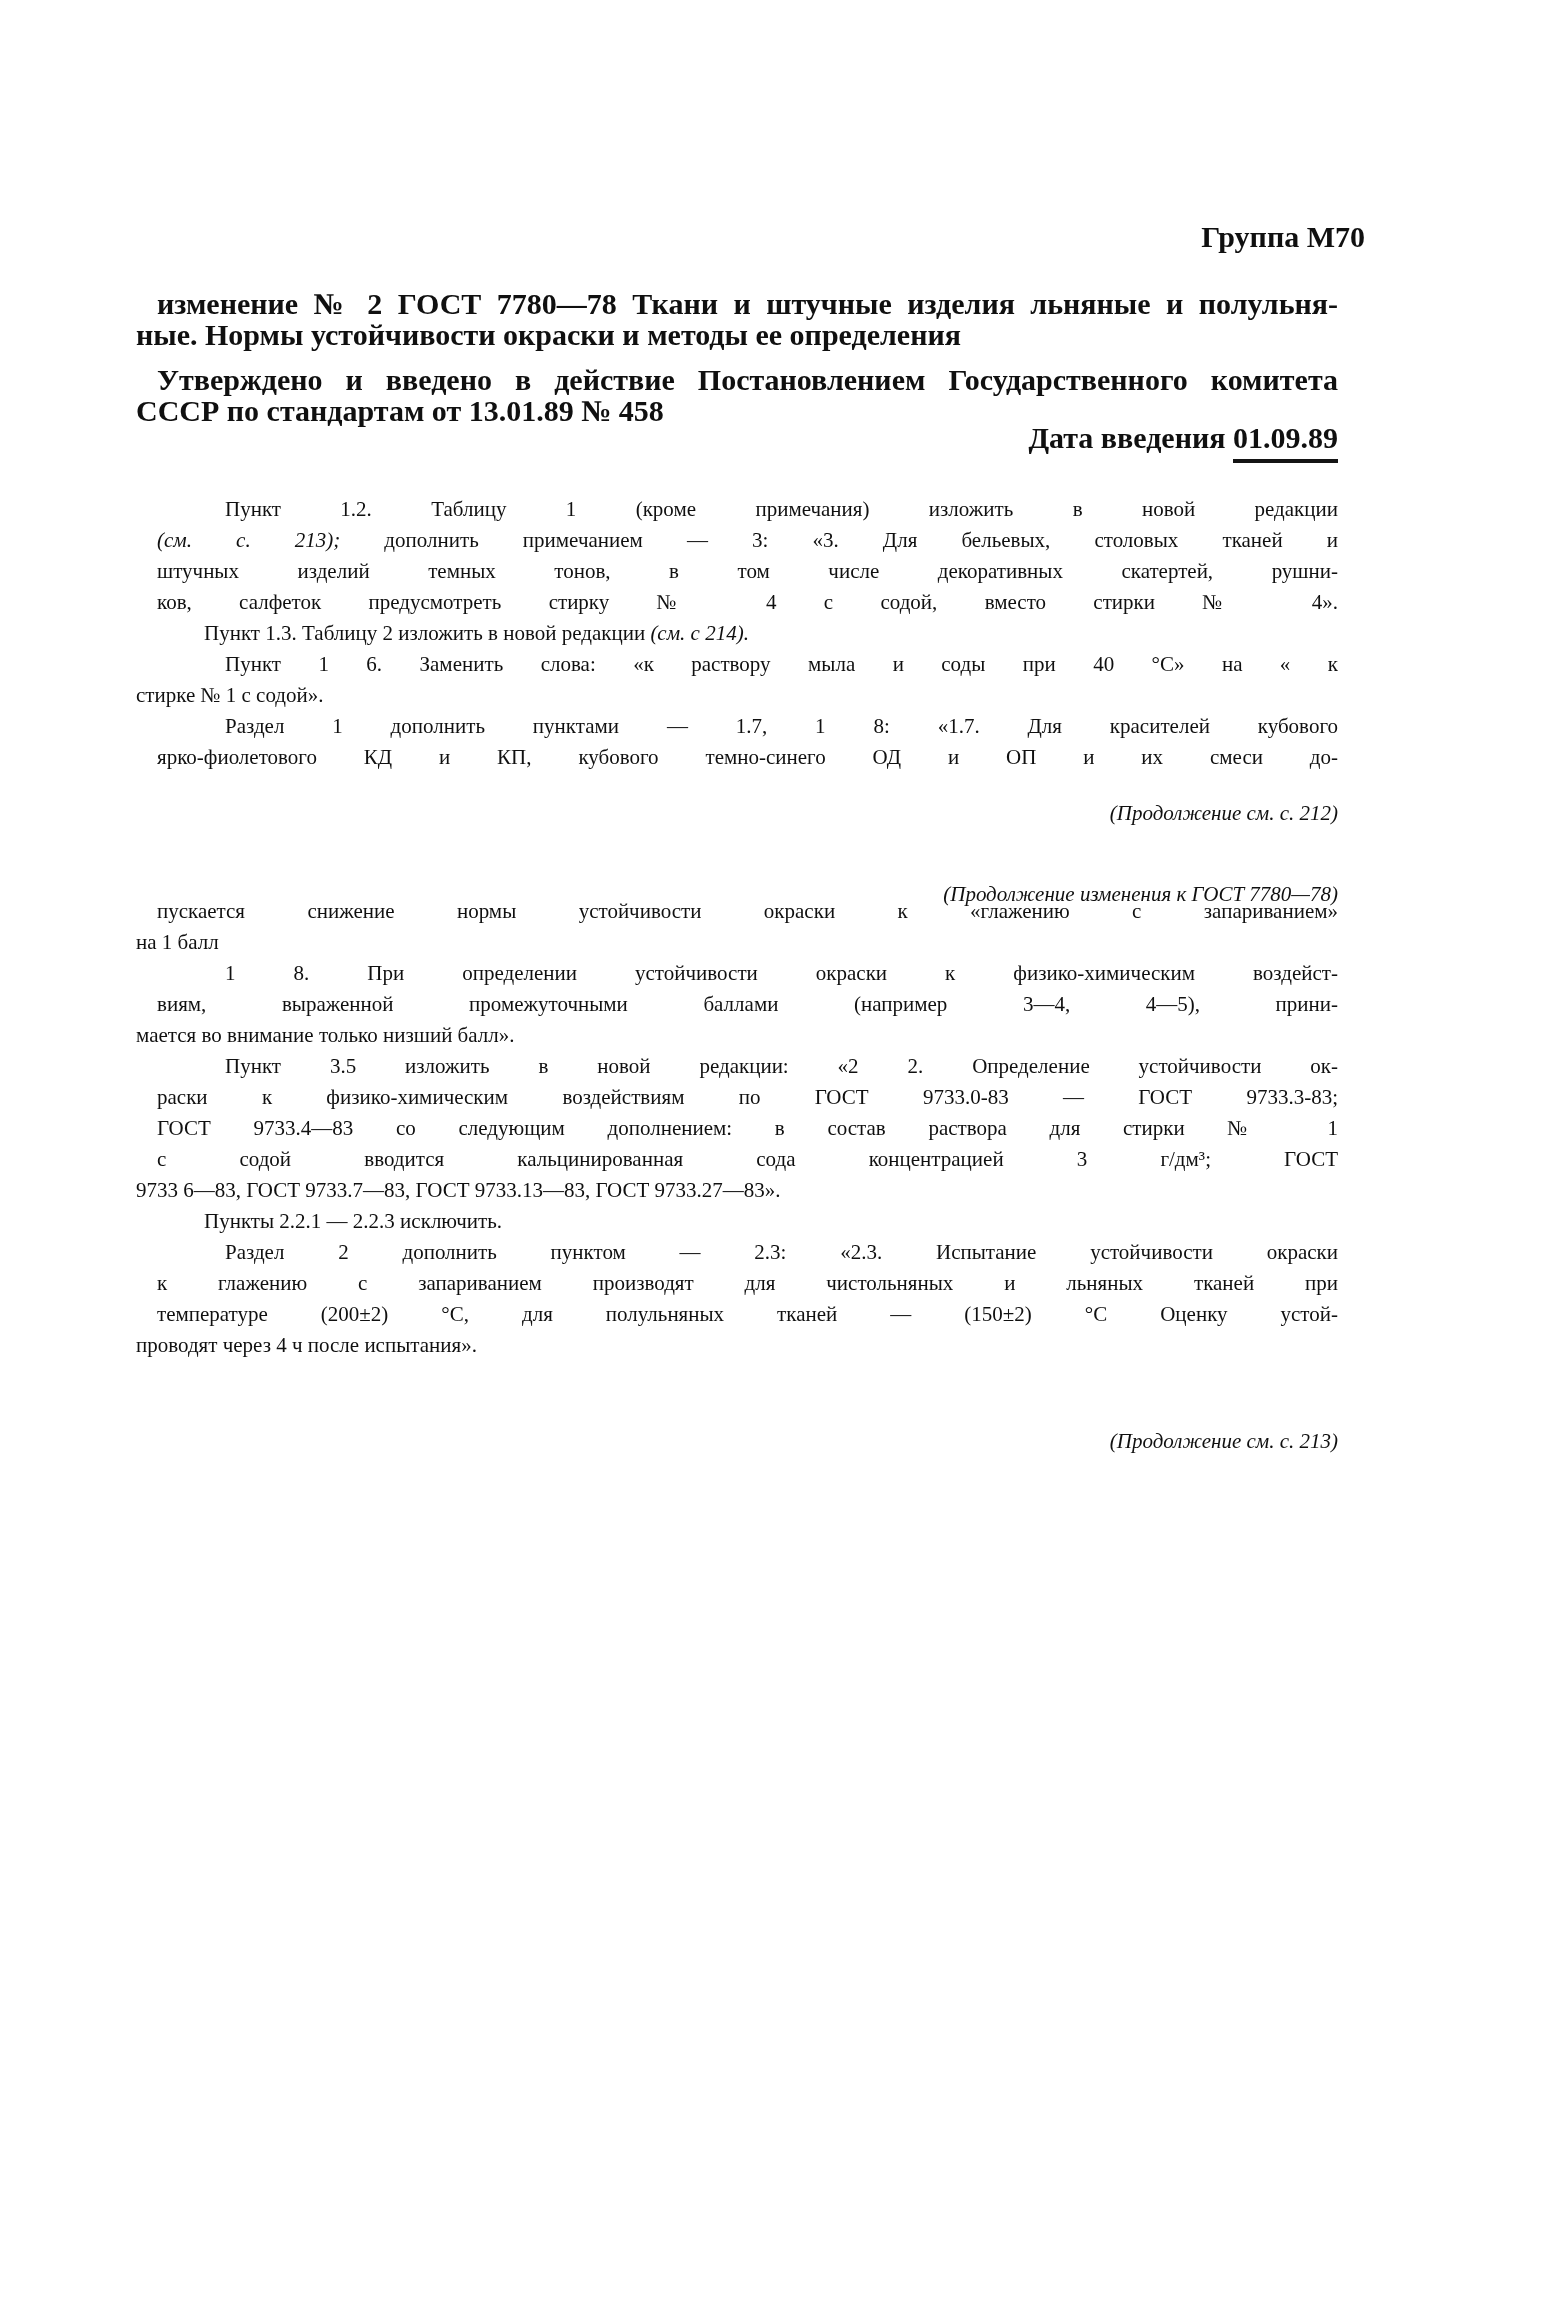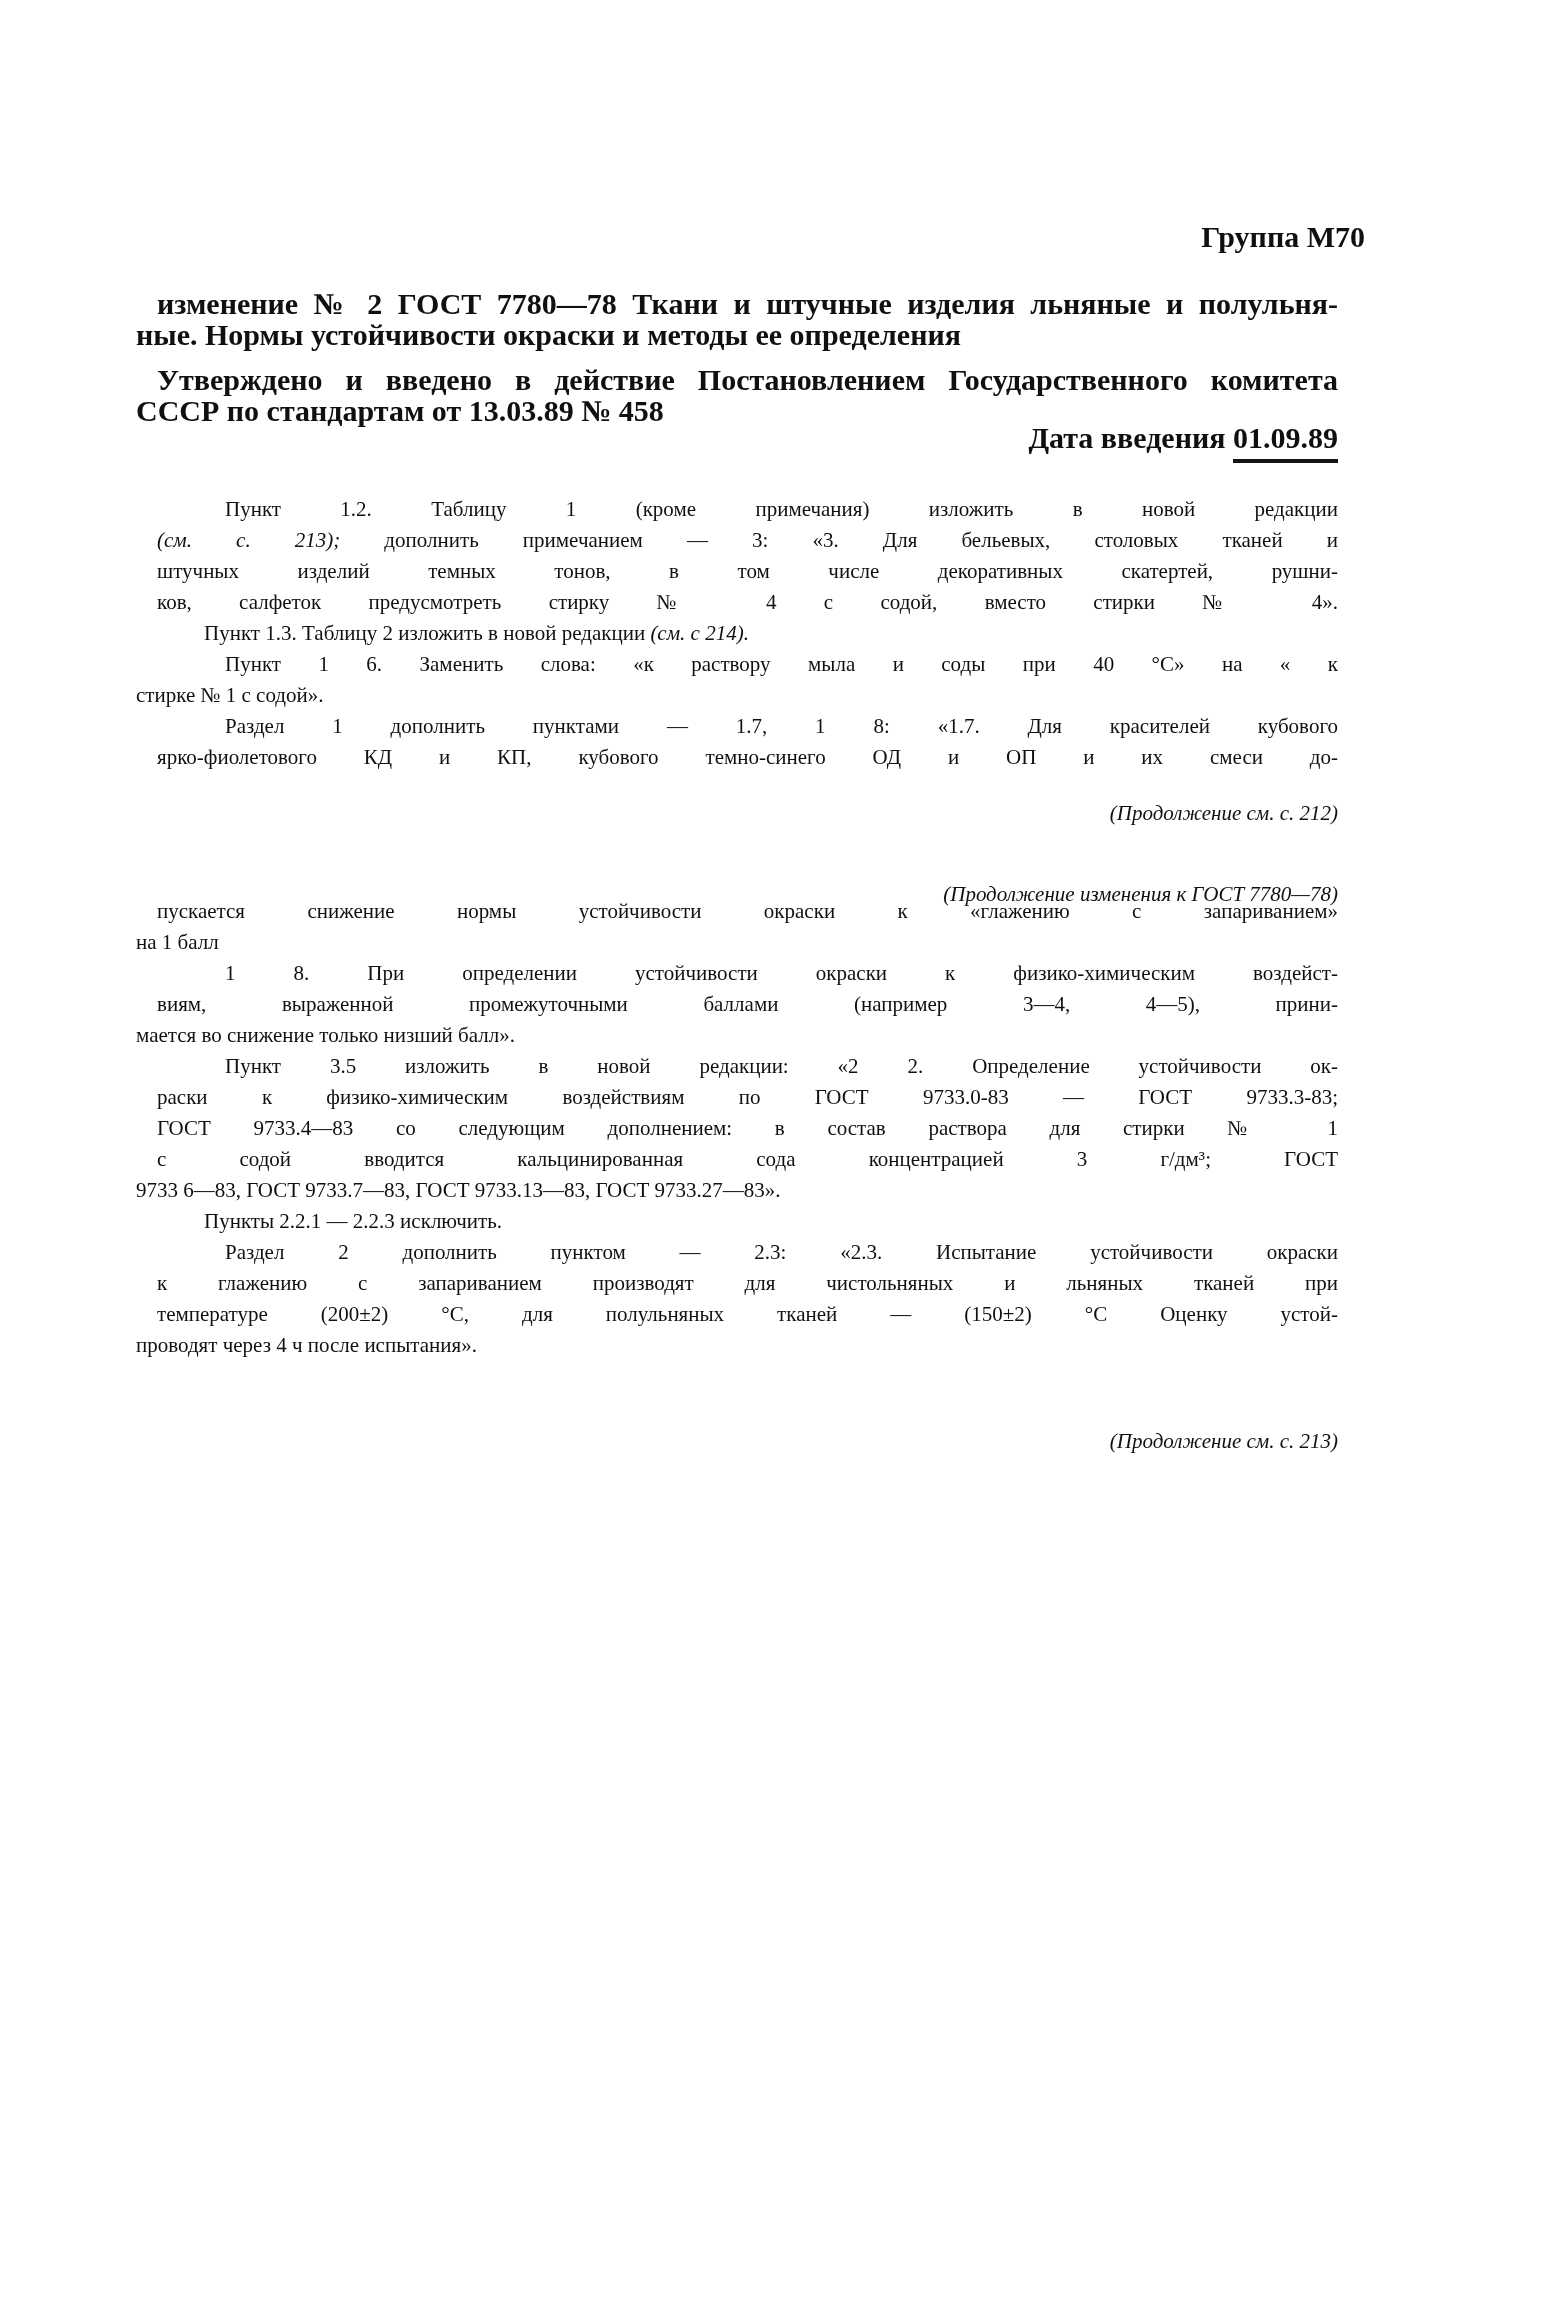--- a/index.html
+++ b/index.html
@@ -28,21 +28,21 @@
 
   <div class="blk hl r" style="top:221px;width:1229px">Группа М70</div>
 
   <div class="blk" style="top:288px">
     <div class="hl j">изменение № 2 ГОСТ 7780—78 Ткани и штучные изделия льняные и полульня-</div>
     <div class="hl">ные. Нормы устойчивости окраски и методы ее определения</div>
   </div>
 
   <div class="blk" style="top:364px">
     <div class="hl j">Утверждено и введено в действие Постановлением Государственного комитета</div>
-    <div class="hl">СССР по стандартам от 13.03.89 № 458</div>
+    <div class="hl">СССР по стандартам от 13.01.89 № 458</div>
   </div>
 
   <div class="blk hl r" style="top:422px"><span>Дата введения </span><span class="date-u">01.09.89</span></div>
 
   <div class="blk" style="top:494px">
     <div class="line j ind">Пункт 1.2. Таблицу 1 (кроме примечания) изложить в новой редакции</div>
     <div class="line j"><span class="it">(см. с. 213);</span><span> дополнить примечанием — 3: «3. Для бельевых, столовых тканей и</span></div>
     <div class="line j">штучных изделий темных тонов, в том числе декоративных скатертей, рушни-</div>
     <div class="line j">ков, салфеток предусмотреть стирку № 4 с содой, вместо стирки № 4».</div>
     <div class="line ind"><span>Пункт 1.3. Таблицу 2 изложить в новой редакции </span><span class="it">(см. с 214).</span></div>
@@ -54,21 +54,21 @@
 
   <div class="blk line it r" style="top:798px">(Продолжение см. с. 212)</div>
 
   <div class="blk line it r pad-r" style="top:879px">(Продолжение изменения к ГОСТ 7780—78)</div>
 
   <div class="blk" style="top:896px">
     <div class="line j">пускается снижение нормы устойчивости окраски к «глажению с запариванием»</div>
     <div class="line">на 1 балл</div>
     <div class="line j ind">1 8. При определении устойчивости окраски к физико-химическим воздейст-</div>
     <div class="line j">виям, выраженной промежуточными баллами (например 3—4, 4—5), прини-</div>
-    <div class="line">мается во снижение только низший балл».</div>
+    <div class="line">мается во внимание только низший балл».</div>
     <div class="line j ind">Пункт 3.5 изложить в новой редакции: «2 2. Определение устойчивости ок-</div>
     <div class="line j">раски к физико-химическим воздействиям по ГОСТ 9733.0-83 — ГОСТ 9733.3-83;</div>
     <div class="line j">ГОСТ 9733.4—83 со следующим дополнением: в состав раствора для стирки № 1</div>
     <div class="line j">с содой вводится кальцинированная сода концентрацией 3 г/дм³; ГОСТ</div>
     <div class="line">9733 6—83, ГОСТ 9733.7—83, ГОСТ 9733.13—83, ГОСТ 9733.27—83».</div>
     <div class="line ind">Пункты 2.2.1 — 2.2.3 исключить.</div>
     <div class="line j ind">Раздел 2 дополнить пунктом — 2.3: «2.3. Испытание устойчивости окраски</div>
     <div class="line j">к глажению с запариванием производят для чистольняных и льняных тканей при</div>
     <div class="line j">температуре (200±2) °С, для полульняных тканей — (150±2) °С Оценку устой-</div>
     <div class="line">проводят через 4 ч после испытания».</div>

